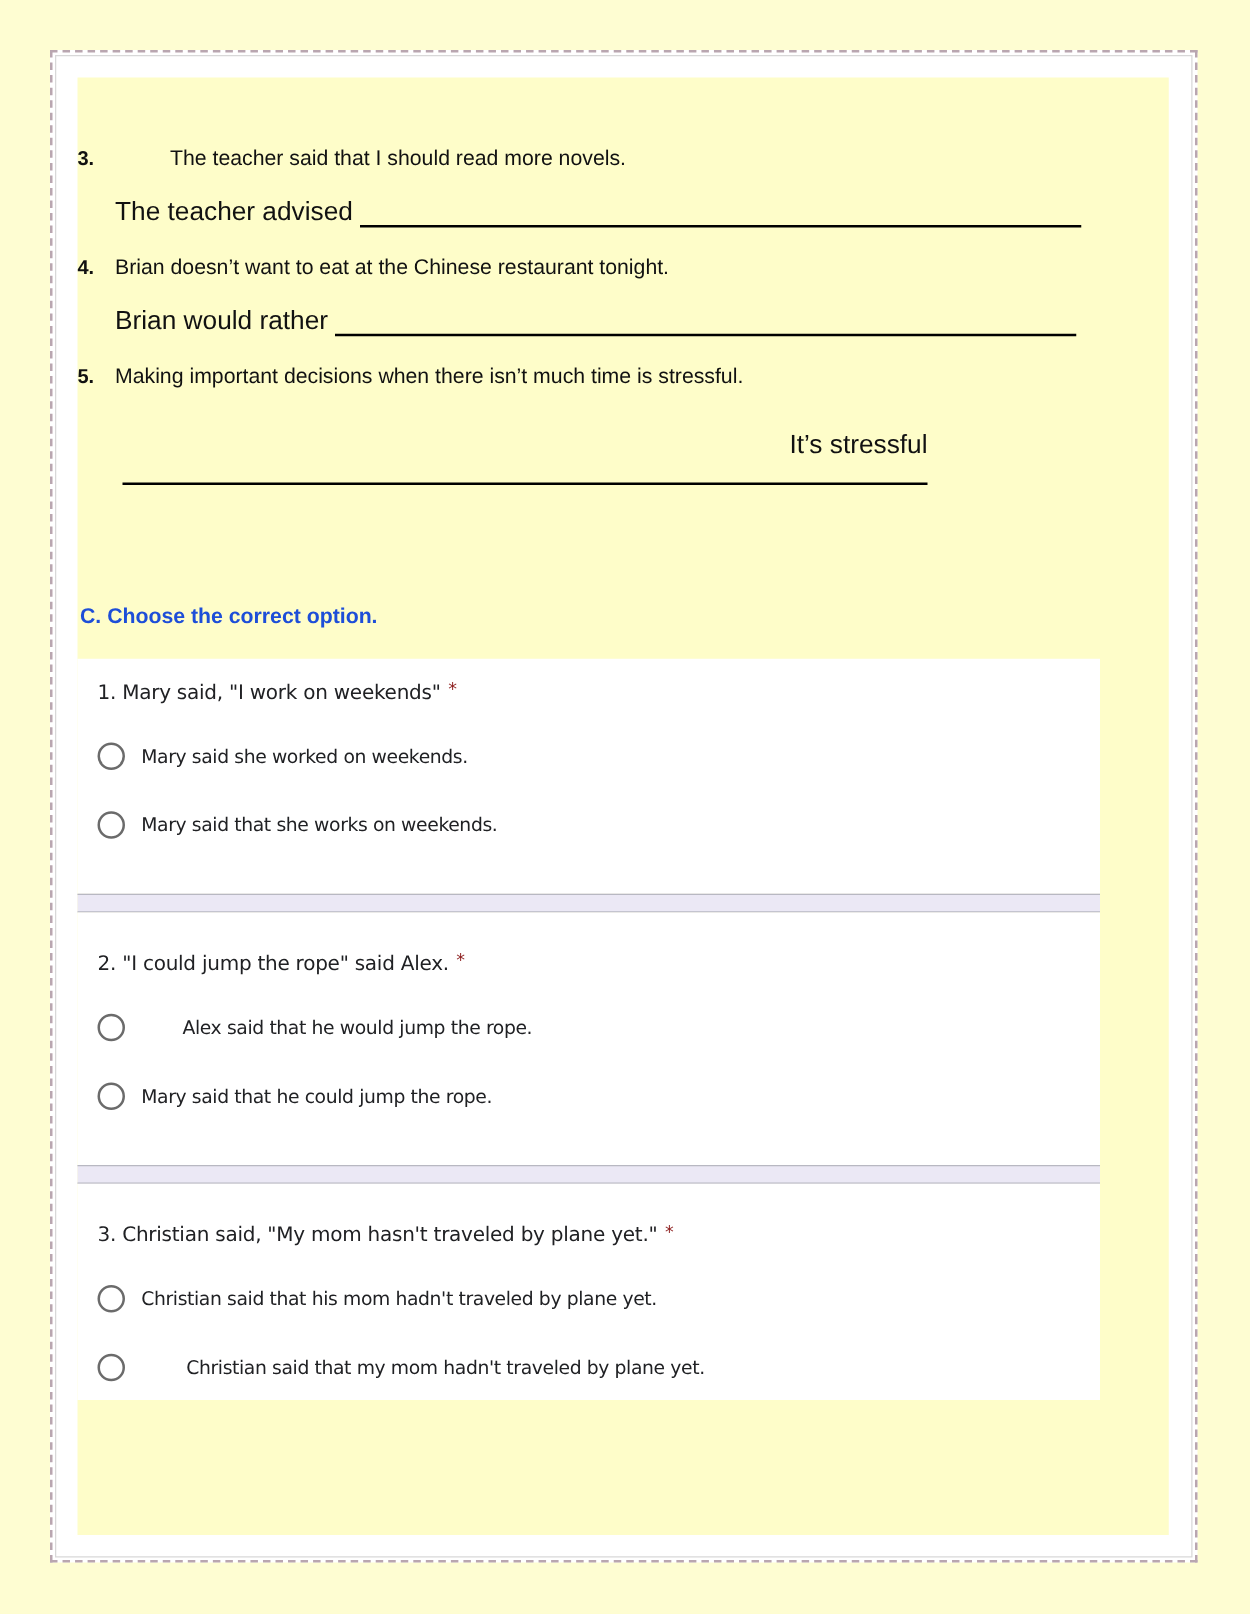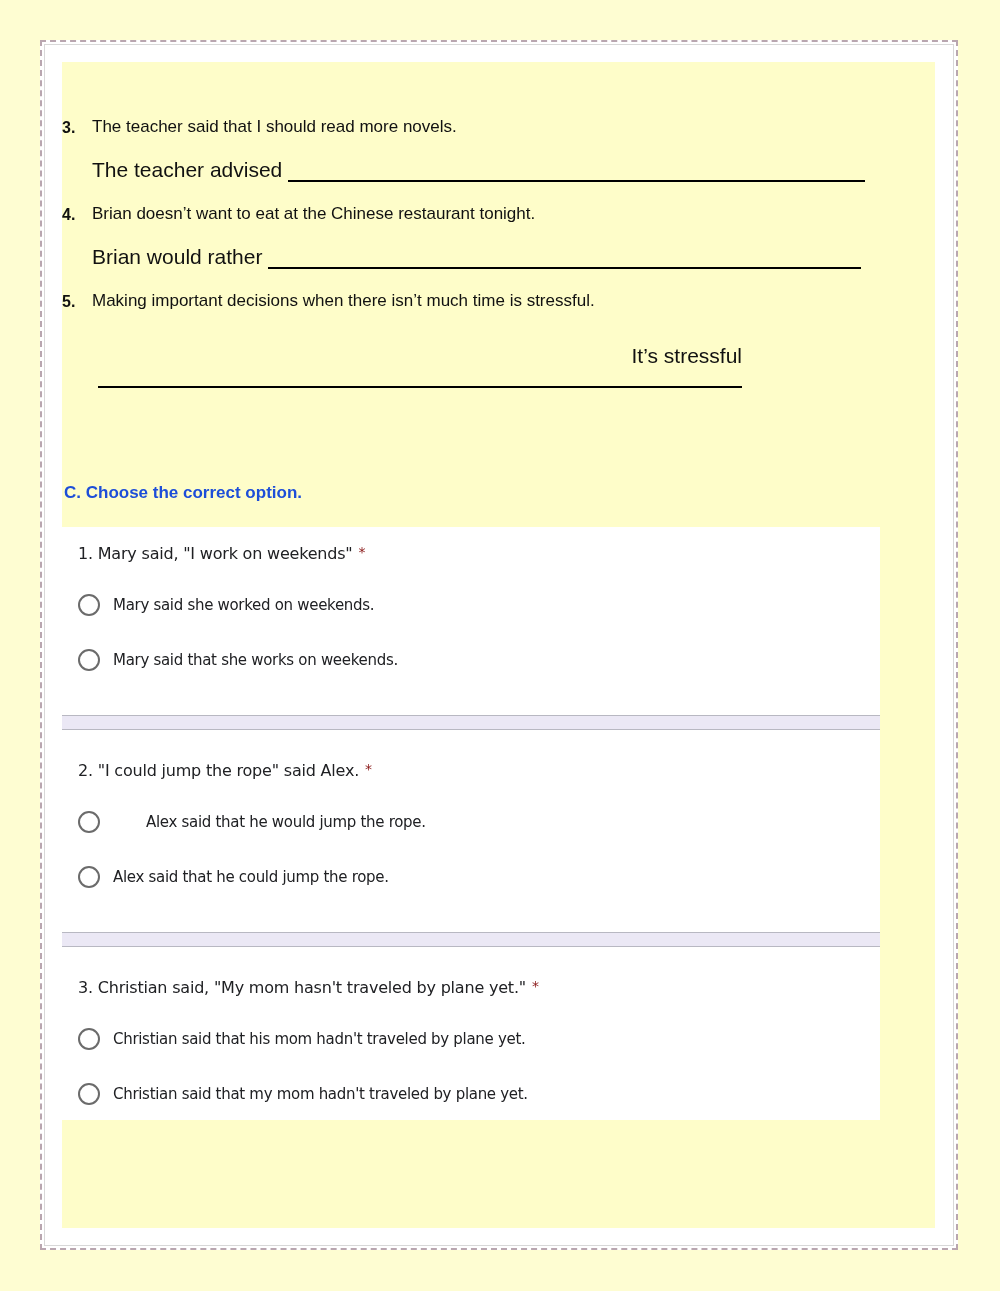--- a/index.html
+++ b/index.html
@@ -52,21 +52,21 @@
   .opt-label { margin-left:13px; font-size:15px; color:#202124; font-family:"DejaVu Sans", sans-serif; letter-spacing:-0.3px; }
 </style>
 </head>
 <body>
 
 <div class="frame"></div>
 <div class="panel"></div>
 
 <div>
   <span class="item-line item-num" style="top:118px;">3.</span>
-  <span class="item-line item-text" style="top:117px;">The teacher said that I should read more novels.</span>
+  <span class="item-line item-text" style="top:117px;margin-left:44px;">The teacher said that I should read more novels.</span>
   <div class="answer-row" style="top:158px;">
     <span>The teacher advised</span>
     <span class="blank" style="width:577px;"></span>
   </div>
 </div>
 
 <div>
   <span class="item-line item-num" style="top:205px;">4.</span>
   <span class="item-line item-text" style="top:204px;">Brian doesn’t want to eat at the Chinese restaurant tonight.</span>
   <div class="answer-row" style="top:245px;">
@@ -105,31 +105,31 @@
 <div class="card" style="top:730px; height:202px;">
   <div class="q-title" style="top:31px;">
     <span>2. "I could jump the rope" said Alex.</span><span class="req">*</span>
   </div>
   <div class="opt" style="top:81px;gap:33px;">
     <span class="radio"></span>
     <span class="opt-label">Alex said that he would jump the rope.</span>
   </div>
   <div class="opt" style="top:136px;">
     <span class="radio"></span>
-    <span class="opt-label">Alex said that he could jump the rope.</span>
+    <span class="opt-label">Mary said that he could jump the rope.</span>
   </div>
 </div>
 
 <div class="sep" style="top:932px;"></div>
 
 <div class="card" style="top:947px; height:173px;">
   <div class="q-title" style="top:31px;">
     <span>3. Christian said, "My mom hasn't traveled by plane yet."</span><span class="req">*</span>
   </div>
   <div class="opt" style="top:81px;justify-content:flex-end;">
     <span class="radio"></span>
     <span class="opt-label">Christian said that his mom hadn't traveled by plane yet.</span>
   </div>
-  <div class="opt" style="top:136px;">
+  <div class="opt" style="top:136px;gap:36px;">
     <span class="radio"></span>
     <span class="opt-label">Christian said that my mom hadn't traveled by plane yet.</span>
   </div>
 </div>
 
 </body></html>

